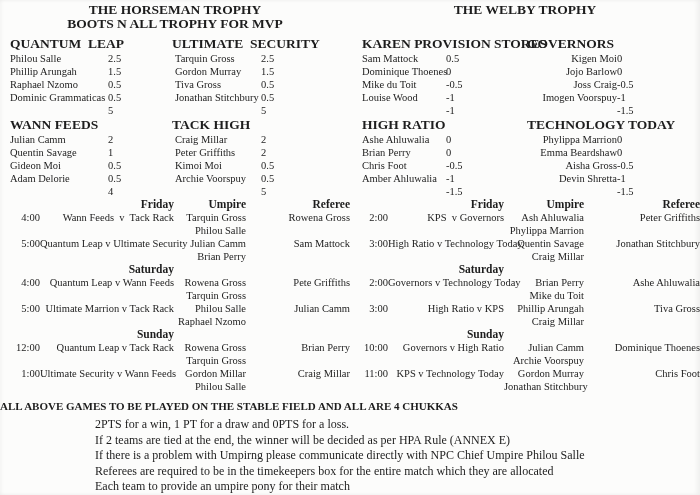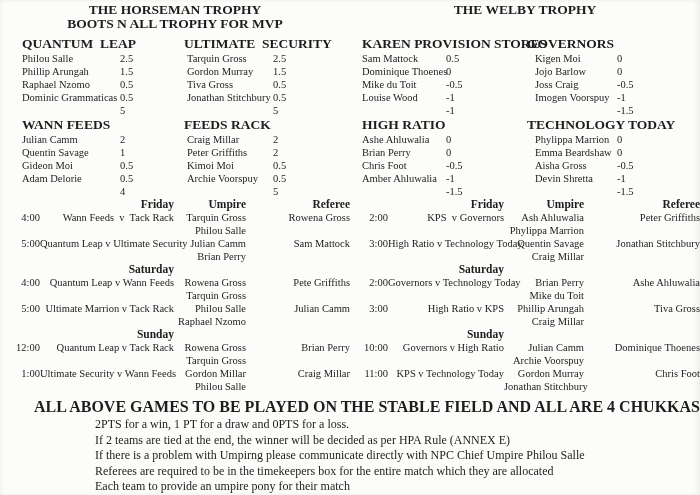--- a/index.html
+++ b/index.html
@@ -10,50 +10,50 @@
     overflow:hidden;
     box-shadow: inset -3px 0 4px rgba(0,0,0,0.05), inset 2px 0 3px rgba(0,0,0,0.03);
   }
   .half { position:absolute; top:0; width:350px; }
   .hl { left:0; } .hr { left:350px; }
 
   .titles { box-sizing:border-box; height:36px; padding-top:3px; text-align:center;
             font-weight:bold; font-size:13.5px; line-height:14px; }
 
   .teamsrow { display:flex; }
-  .hl .teamsrow { padding-left:22px; }
+  .hl .teamsrow { padding-left:10px; }
   .hr .teamsrow { padding-left:12px; }
   .team { font-size:10.5px; line-height:13px; }
   .hl .tA { width:162px; flex:0 0 162px; }
   .hr .tA { width:165px; flex:0 0 165px; }
   .tB { flex:1; }
   .tn { font-size:13.5px; line-height:15px; font-weight:bold; white-space:pre; margin-bottom:1px; }
   .pr { display:flex; height:13px; }
   .pn { white-space:nowrap; flex-shrink:0; }
   .hl .tA .pn { width:98px; }
   .hl .tB .pr { padding-left:3px; } .hl .tB .pn { width:86px; }
   .hr .tA .pn { width:84px; }
-  .hr .tB .pr { padding-left:8px; } .hr .tB .pn { width:82px; }
+  .hr .tB .pr { padding-left:8px; } .hr .tB .pn { width:82px;text-align:right; }
   .ph { white-space:nowrap; }
 
   .sched { font-size:10.5px; line-height:13px; padding-left:12px;text-align:right; }
   .dr, .g { display:grid; }
   .hl .dr, .hl .g { grid-template-columns:28px 134px 72px auto; }
   .hr .dr, .hr .g { grid-template-columns:26px 116px 80px auto; }
   .dr { height:13px; }
   .dl { grid-column:1 / 3; font-weight:bold; font-size:11.5px; }
   .uh, .rh { font-weight:bold; font-size:11.5px; white-space:nowrap; }
   .g { min-height:26px; }
   .gt { white-space:nowrap; }
   .gm { white-space:pre; }
   .gu span { display:block; white-space:nowrap; }
   .gr { white-space:nowrap; }
 
-  .banner { position:absolute; left:0; top:399px; width:700px; text-align:right;
-            font-weight:bold; font-size:16px; line-height:15px; }
+  .banner { position:absolute; left:0; top:399px; width:700px; text-align:left;
+            font-weight:bold; font-size:11px; line-height:15px; }
   .notes { position:absolute; left:95px; top:417px; width:600px;
            font-weight:normal; font-size:12px; line-height:15.5px; }
   .notes div { white-space:nowrap; }
 </style>
 </head>
 <body>
 
 <div class="page">
 
   <div class="half hl">
@@ -129,21 +129,21 @@
         <div class="pr">
             <span class="pn">Adam Delorie</span>
             <span class="ph">0.5</span>
           </div>
         <div class="pr">
             <span class="pn"></span>
             <span class="ph">4</span>
           </div>
       </div>
       <div class="team tB">
-        <div class="tn">FEEDS RACK</div>
+        <div class="tn">TACK HIGH</div>
         <div class="pr">
             <span class="pn">Craig Millar</span>
             <span class="ph">2</span>
           </div>
         <div class="pr">
             <span class="pn">Peter Griffiths</span>
             <span class="ph">2</span>
           </div>
         <div class="pr">
             <span class="pn">Kimoi Moi</span>

